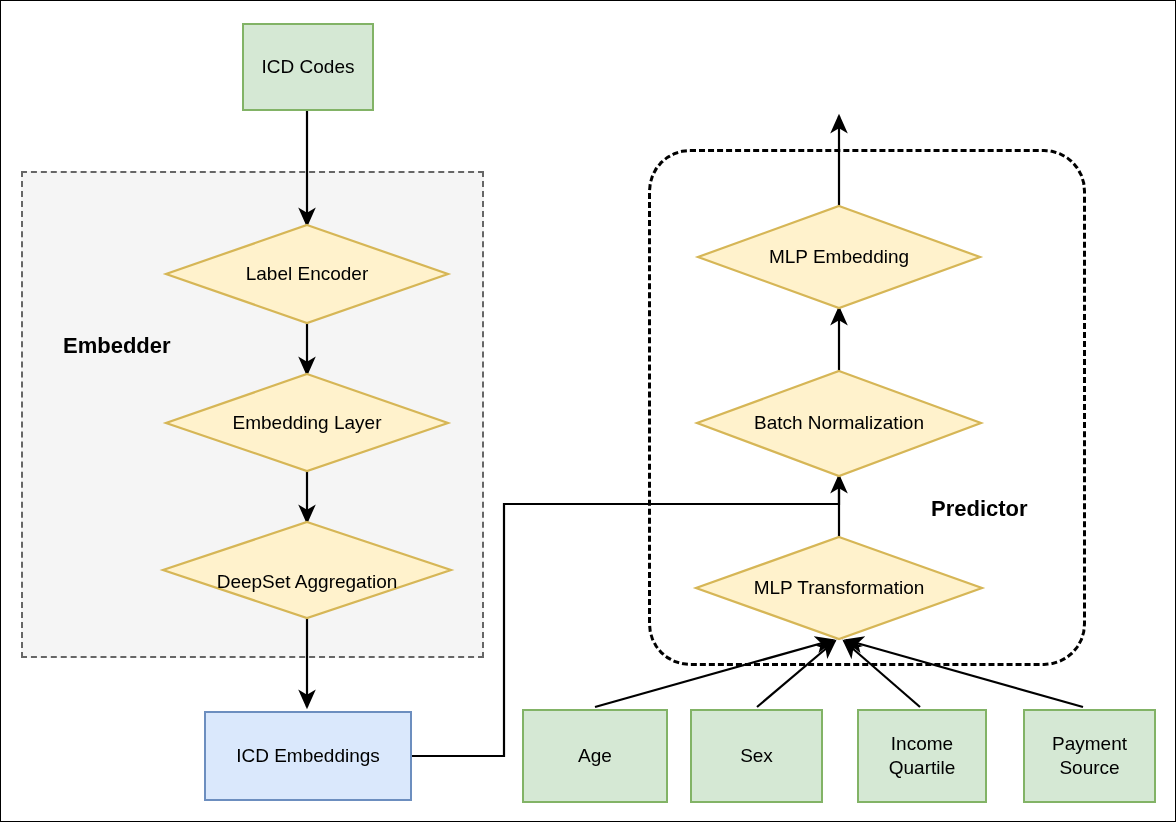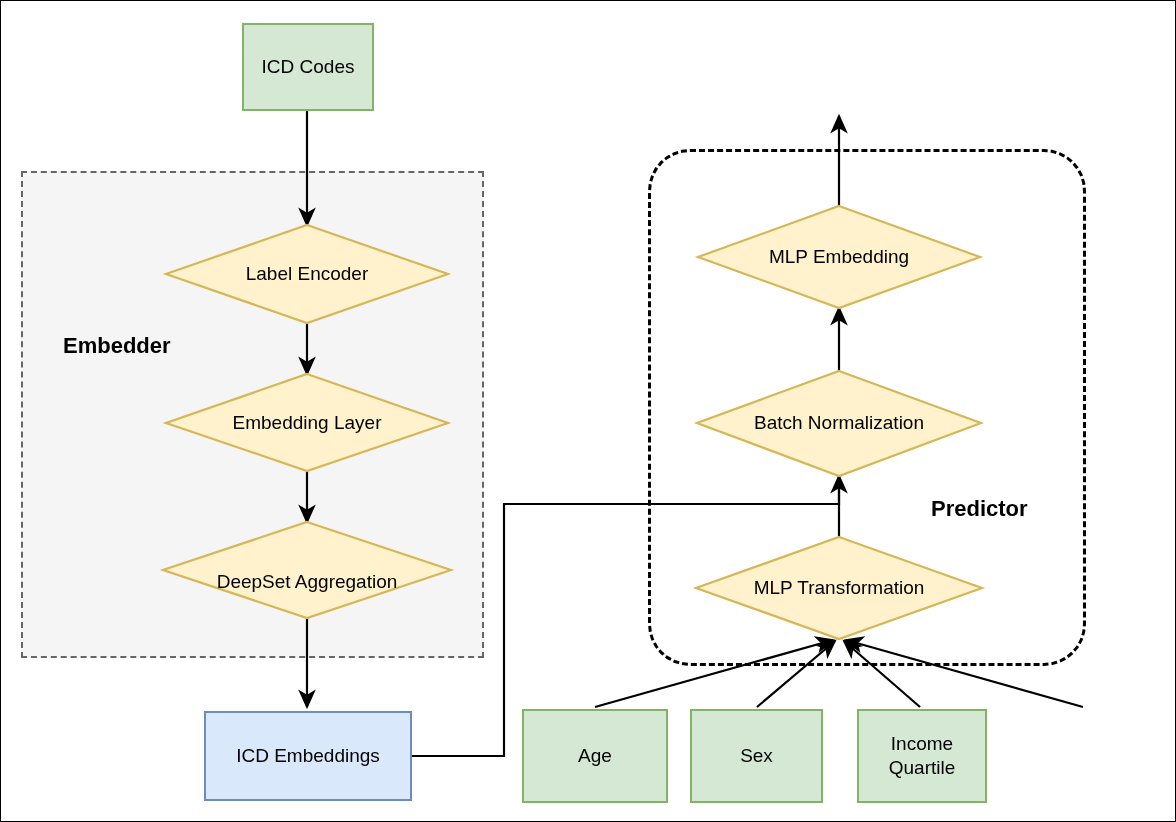--- a/index.html
+++ b/index.html
@@ -145,19 +145,21 @@
 
   <div class="node rect-blue" style="left:203px; top:710px; width:208px; height:90px;">ICD Embeddings</div>
 
   <div class="node rect-green" style="left:521px; top:708px; width:146px; height:94px;">Age</div>
 
   <div class="node rect-green" style="left:689px; top:708px; width:133px; height:94px;">Sex</div>
 
   <div class="node rect-green" style="left:856px; top:708px; width:130px; height:94px;">Income
 Quartile</div>
 
+  <div class="node rect-green" style="left:1022px; top:708px; width:133px; height:94px;">Payment
+Source</div>
 
 
   <div class="group-label" style="left:62px; top:332px;">Embedder</div>
 
   <div class="group-label" style="left:930px; top:495px;">Predictor</div>
 
 </div>
 
 </body></html>

